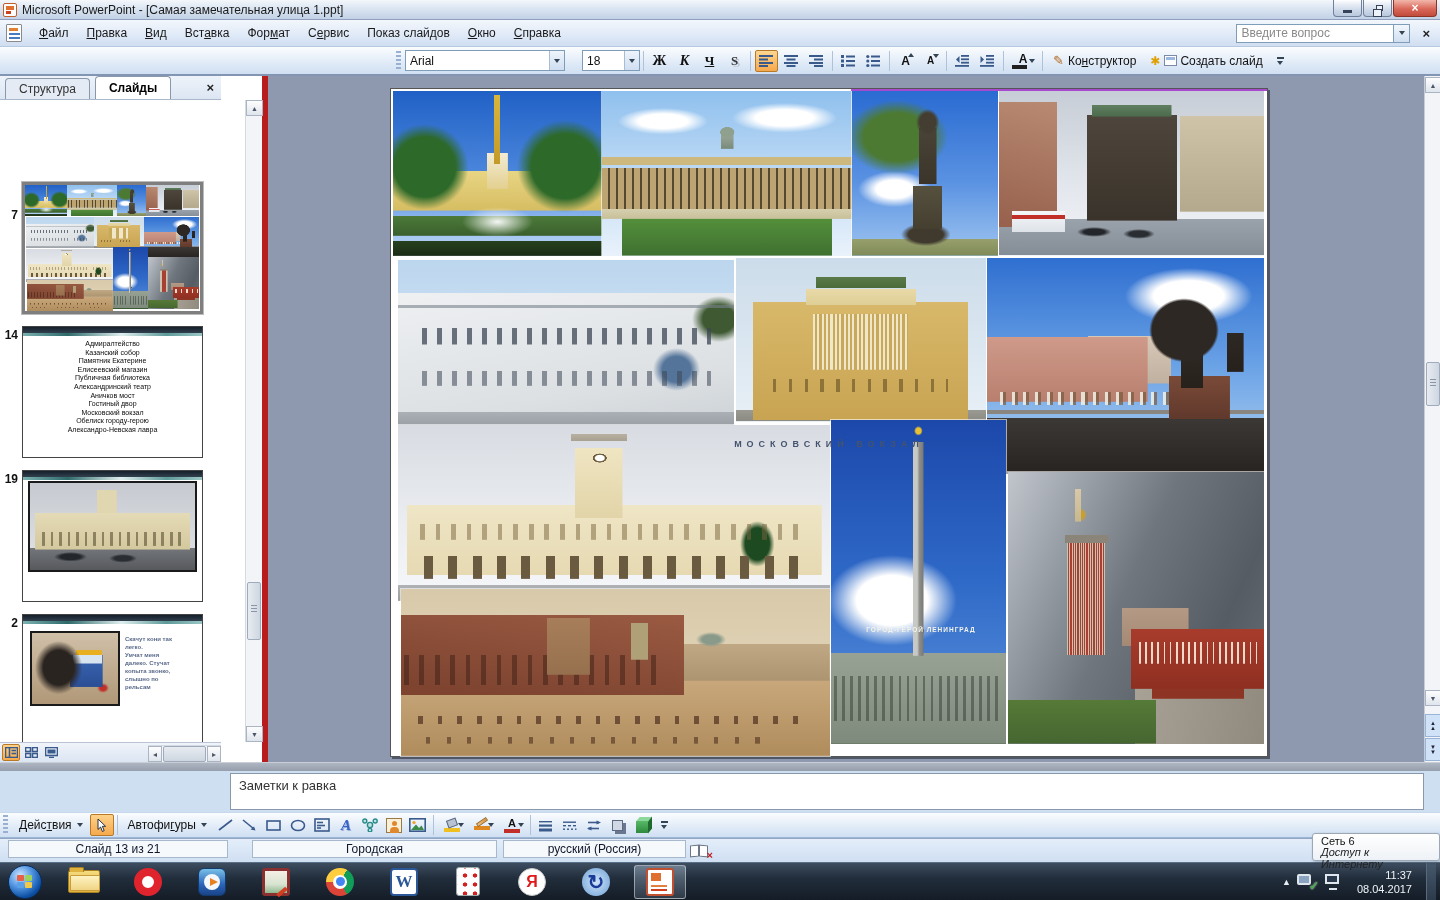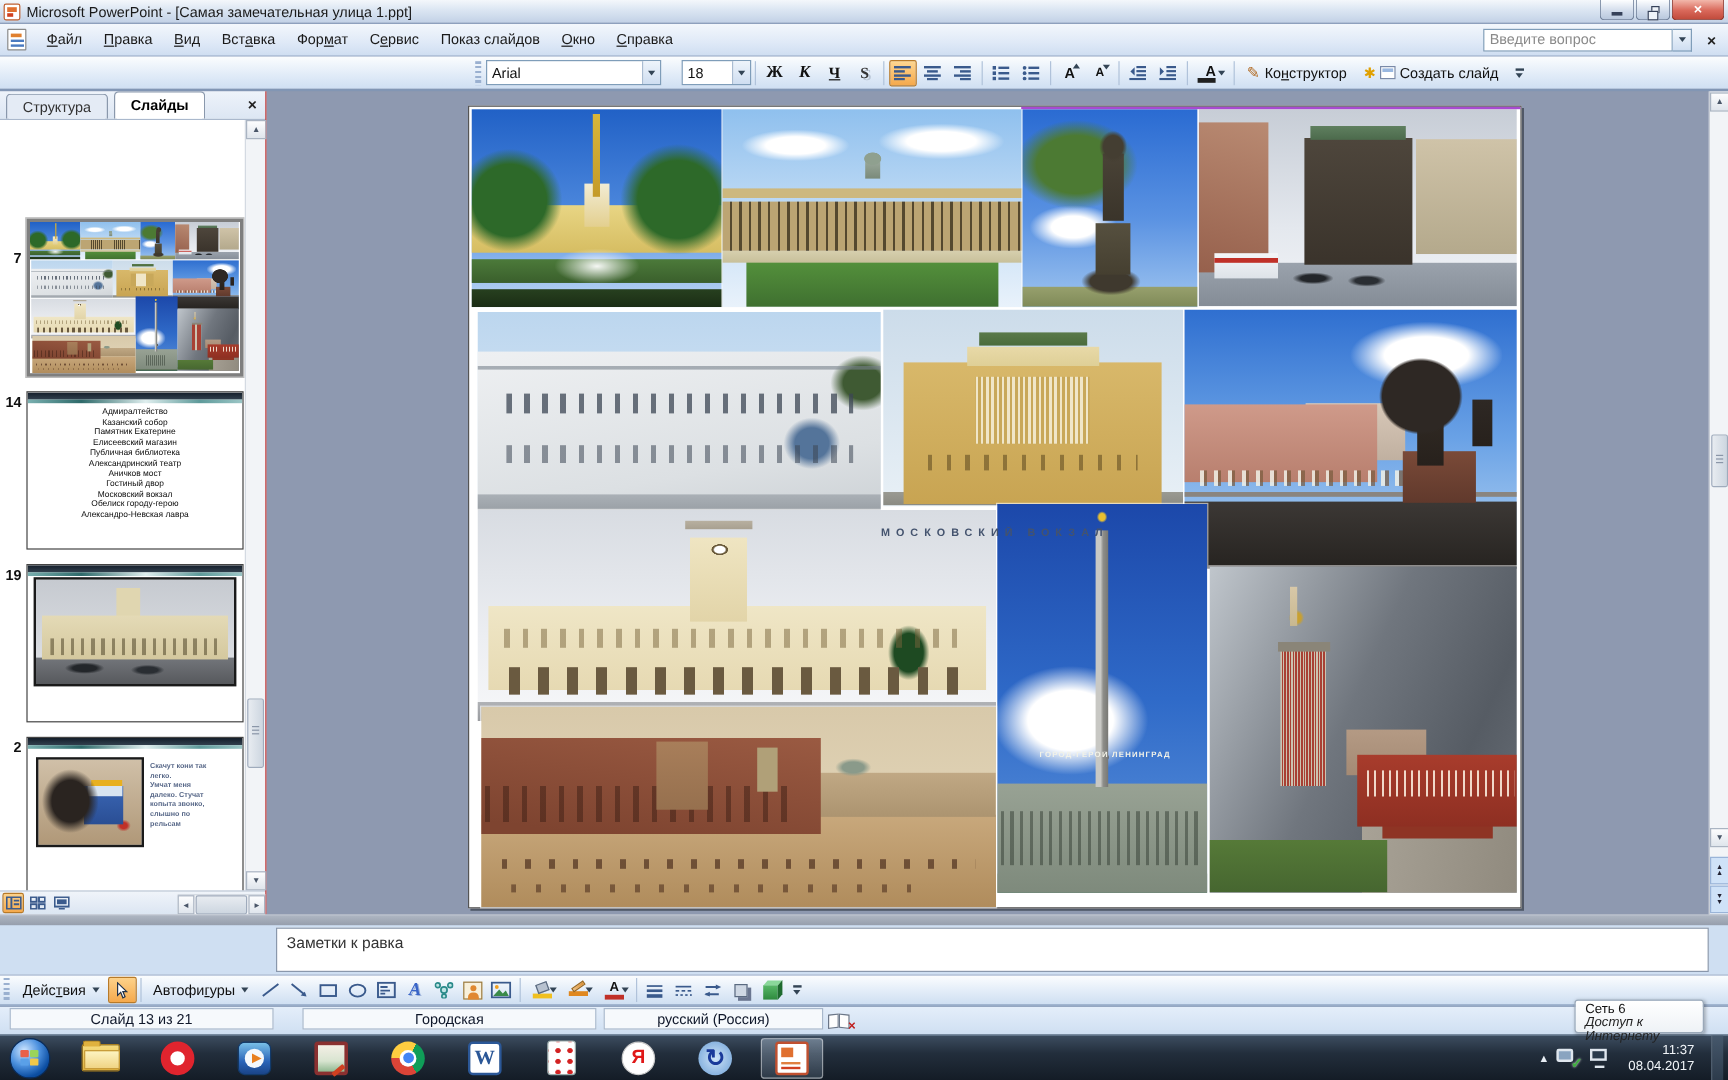--- a/index.html
+++ b/index.html
@@ -69,21 +69,21 @@
 .cube::after{content:"";position:absolute;right:-4px;top:-2px;width:4px;height:12px;background:#1e6a2e;transform:skewY(-50deg)}
 .shadowsq{width:11px;height:11px;background:#cfd8e4;border:1px solid #5a6a80;box-shadow:3px 3px 0 #6a7690}
 .person{width:16px;height:15px;border:1px solid #9a7a40;background:#f8f0da;position:relative}
 .person::before{content:"";position:absolute;left:5px;top:2px;width:5px;height:5px;border-radius:50%;background:#e08830}
 .person::after{content:"";position:absolute;left:3px;top:8px;width:9px;height:6px;border-radius:4px 4px 0 0;background:#e08830}
 .bucket{width:10px;height:8px;background:#b8c2d0;border:1px solid #5a6a80;transform:rotate(-20deg);margin-bottom:1px}
 .pencil2{width:12px;height:4px;background:linear-gradient(90deg,#f0c080,#e09030);border:1px solid #9a6820;transform:rotate(-35deg);margin-bottom:2px}
 
 
 .workspace{position:absolute;top:76px;left:0;width:1440px;height:686px;background:#8e99b0}
-.leftpanel{position:absolute;left:0;top:0;width:222px;height:686px;background:#fff;border-right:1px solid #b91c1c}
+.leftpanel{position:absolute;left:0;top:0;width:268px;height:686px;background:#fff;border-right:6px solid #b91c1c}
 .tabsrow{position:absolute;left:0;top:0;width:221px;height:24px;background:linear-gradient(#eef3fa,#dce6f3);border-bottom:1px solid #aab8cc;display:flex;align-items:flex-end}
 .tab{height:21px;padding:0 13px;display:flex;align-items:center;font-size:12px;border:1px solid #8a98ac;border-bottom:none;border-radius:4px 4px 0 0;margin-left:5px;background:#e4ebf5;color:#333}
 .tab.active{background:#fff;font-weight:bold;color:#000;height:23px}
 .tabclose{margin-left:auto;margin-right:7px;margin-bottom:4px;font-size:13px;font-weight:bold;color:#222}
 .thumbwrap{position:absolute;left:0;top:24px;width:204px;bottom:20px;background:#fff;overflow:hidden}
 .thumb{position:absolute;left:22px;width:181px;background:#fff;border:1px solid #444;overflow:hidden}
 .thumb.sel{border:3px solid #7f7f7f;outline:1px solid #bbb}
 .slidenum{position:absolute;left:0px;width:18px;text-align:right;font-weight:bold;font-size:12px;color:#111}
 .designbar{position:absolute;top:0;left:0;right:0;height:6px;background:linear-gradient(#141e2a,#32404e)}
 .designaccent{position:absolute;top:6px;left:0;right:0;height:3px;background:linear-gradient(90deg,#7ab0b0,#2e6a6a 25%,#dfeeee 55%,#5e9a9a 80%,#9cc6c6)}
@@ -332,21 +332,21 @@
 .tray{position:absolute;right:0;top:0;height:38px;display:flex;align-items:center;gap:6px;padding-right:4px}
 .trayicon{color:#e8eef4;font-size:9px}
 .netico{width:20px;height:16px;position:relative}
 .netico .m{position:absolute;left:0;top:0;width:14px;height:11px;border:2px solid #dfe6ee;border-radius:2px;background:#8aa4c0}
 .netico .chk{position:absolute;right:-2px;bottom:-3px;color:#3fae3f;font-weight:bold;font-size:12px;text-shadow:0 0 2px #fff}
 .ethico{width:20px;height:16px;position:relative}
 .ethico .m{position:absolute;left:2px;top:0;width:14px;height:10px;border:2px solid #dfe6ee;background:#2a3a4c}
 .ethico .s{position:absolute;left:6px;bottom:0;width:8px;height:2px;background:#dfe6ee}
 .clock{color:#f0f4f8;font-size:11px;text-align:right;line-height:14px;padding:0 8px}
 .showdesk{width:10px;height:38px;border-left:1px solid #5a6a7c;background:linear-gradient(#46586c,#2c3a4a)}
-.tooltip{position:absolute;left:1312px;top:833px;width:108px;height:28px;background:linear-gradient(#ffffff,#eef2f6);border:1px solid #9aa8b8;border-radius:3px;padding:1px 8px;z-index:50;box-shadow:1px 1px 3px rgba(0,0,0,.25)}
+.tooltip{position:absolute;left:1312px;top:833px;width:128px;height:28px;background:linear-gradient(#ffffff,#eef2f6);border:1px solid #9aa8b8;border-radius:3px;padding:1px 8px;z-index:50;box-shadow:1px 1px 3px rgba(0,0,0,.25)}
 .tooltip .l1{font-size:11px;color:#111}
 .tooltip .l2{font-size:11px;font-style:italic;color:#222;margin-top:-1px}
 
 
 svg .st{stroke:#3a5a8c;stroke-width:1.6;fill:none}
 svg .stf{fill:#3a5a8c}
 </style>
 </head>
 <body>
 
@@ -381,21 +381,21 @@
     <input class="qinput" placeholder="Введите вопрос" style="">
     <div class="qarr">
         <span class="tri-d"></span>
       </div>
     <span class="qclose">×</span>
   </div>
 </div>
 
 <div class="toolbar fmt" style="padding-left:393px">
   <div class="grip"></div>
-  <div class="combo" style="width:146px">
+  <div class="combo" style="width:160px">
     <span class="val">Arial</span>
     <span class="arr">
         <span class="tri-d"></span>
       </span>
   </div>
   <div class="combo" style="width:58px;margin-left:17px">
     <span class="val">18</span>
     <span class="arr">
         <span class="tri-d"></span>
       </span>

